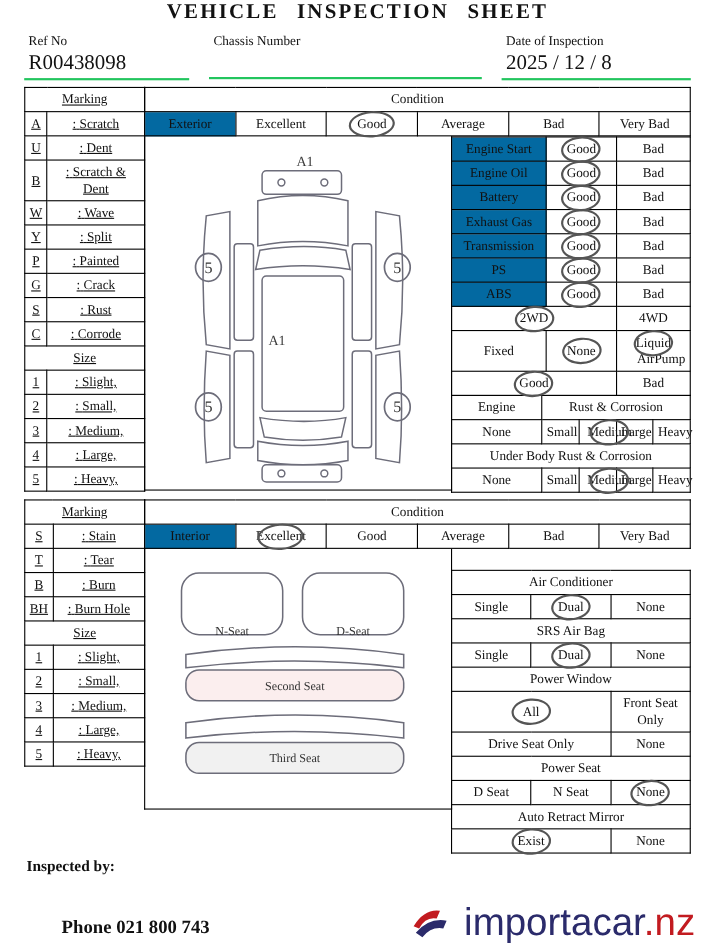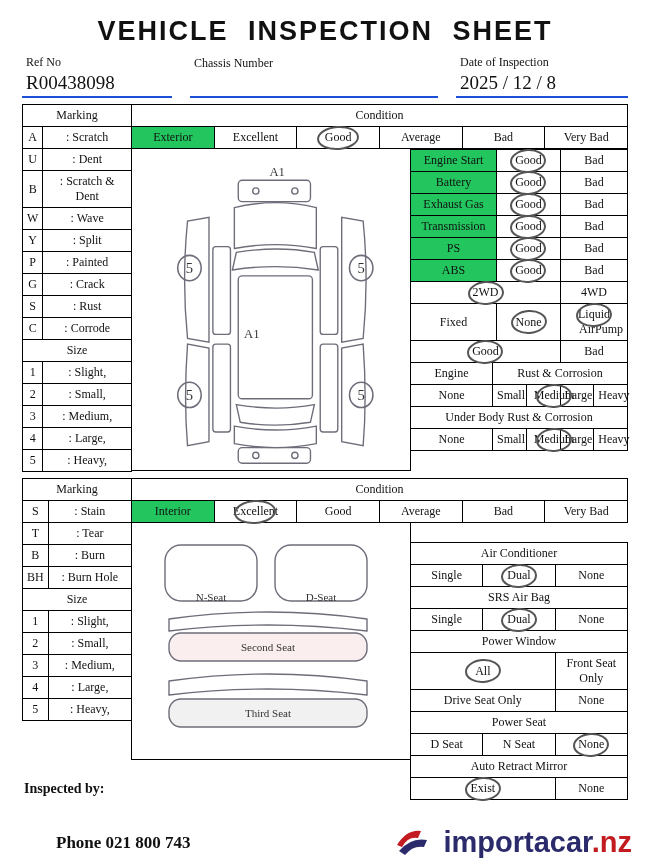--- a/index.html
+++ b/index.html
@@ -9,43 +9,41 @@
     background: #ffffff;
     font-family: "Liberation Serif", serif;
     color: #111;
     position: relative;
     overflow: hidden;
   }
   .sheet { position:relative; width:650px; height:865px; }
 
   .title {
     text-align:center;
-    font-family: Liberation Sans, sans-serif;
+    font-family: Liberation Serif, serif;
     font-weight: bold;
-    font-size: 27px;
+    font-size: 19px;
     letter-spacing: 2px;
     word-spacing: 10px;
-    padding-top: 16px;
     padding-bottom: 8px;
   }
 
   
   .hdr {
     display:flex;
     margin: 0 22px 6px 22px;
     gap: 0px;
-    align-items: center;
   }
   .hdr .fld { flex: 1 1 auto; }
   .hdr .fld.ref { width: 150px; flex:0 0 150px; }
   .hdr .fld.chassis { flex: 1 1 auto; }
   .hdr .fld.date { width: 172px; flex: 0 0 172px; }
   .hdr .lbl { font-size:12px; padding: 0 0 2px 4px; }
   .hdr .val {
-    border-bottom: 2px solid #1d4ed8;
+    border-bottom: 2px solid #22c55e;
     font-size: 19px;
     padding: 0 0 2px 4px;
     min-height: 25px;
     white-space: nowrap;
   }
 
   
   .main {
     margin: 6px 22px 0 22px;
     display:flex;
@@ -58,24 +56,24 @@
   table.t td, table.t th {
     border: 1px solid #000;
     font-size: 12px;
     padding: 3px 4px;
     text-align:center;
     font-weight: normal;
     font-family: "Liberation Serif", serif;
   }
   .hdrow td { font-weight: bold; text-align:center; }
 
-  .legend td { text-align:left; padding-left:6px; font-size:12px; }
+  .legend td { text-align:left; padding-left:6px; font-size:12px;text-decoration:underline; }
   .legend td.k { width: 14px; }
 
-  .green { background:#22c55e; }
+  .green { background:#0369a1; }
 
   
   .circ { position: relative; display:inline-block; padding: 0 3px; }
   .circ::after {
     content:"";
     position:absolute;
     left:50%; top:50%;
     width: 38px; height: 20px;
     border: 2px solid #555;
     border-radius: 50%;
@@ -108,22 +106,22 @@
     left: 56px; bottom: 12px;
     font-size: 17px;
     font-weight: bold;
   }
   .logo {
     position:absolute;
     right: 18px; bottom: 6px;
     display:flex; align-items:center; gap:4px;
   }
   .logo .txt {
-    font-size: 29px;
-    font-weight: bold;
+    font-size: 35px;
+    font-weight: normal;
     color:#2b2b6b;
     font-family:"Liberation Sans", sans-serif;
     text-align:center;
   }
   .logo .nz { color:#c21b20; }
 
   .small { font-size: 11px; }
   .b { font-weight:bold; }
 </style>
 </head>
@@ -293,20 +291,25 @@
 
         <div style="width:218px; flex:0 0 218px; margin-left:-1px;">
           <table class="t" style="table-layout:fixed;">
             <tbody>
                 <tr>
                   <td class="green b" style="width:86px">Engine Start</td>
                 <td style="width:64px"><span class="circ narrow">Good</span></td>
                 <td>Bad</td>
                 </tr>
             <tr>
+                  <td class="green b">Engine Oil</td>
+                <td><span class="circ narrow">Good</span></td>
+                <td>Bad</td>
+                </tr>
+            <tr>
                   <td class="green b">Battery</td>
                 <td><span class="circ narrow">Good</span></td>
                 <td>Bad</td>
                 </tr>
             <tr>
                   <td class="green b">Exhaust Gas</td>
                 <td><span class="circ narrow">Good</span></td>
                 <td>Bad</td>
                 </tr>
             <tr>

